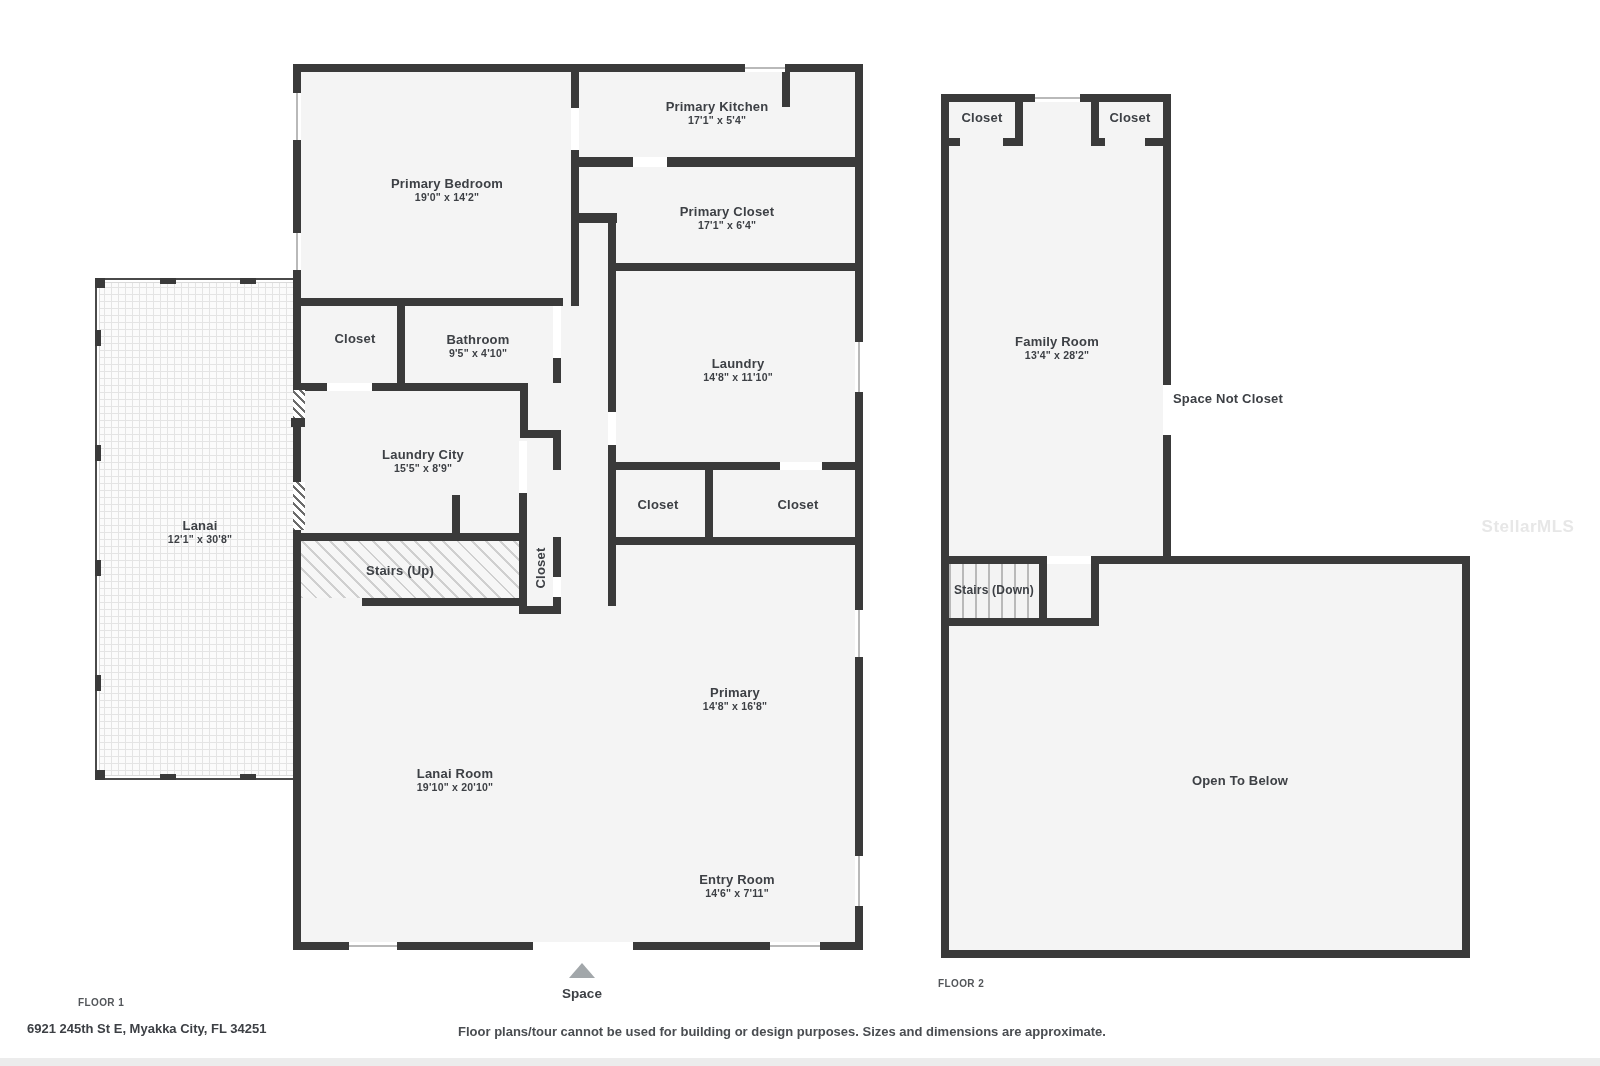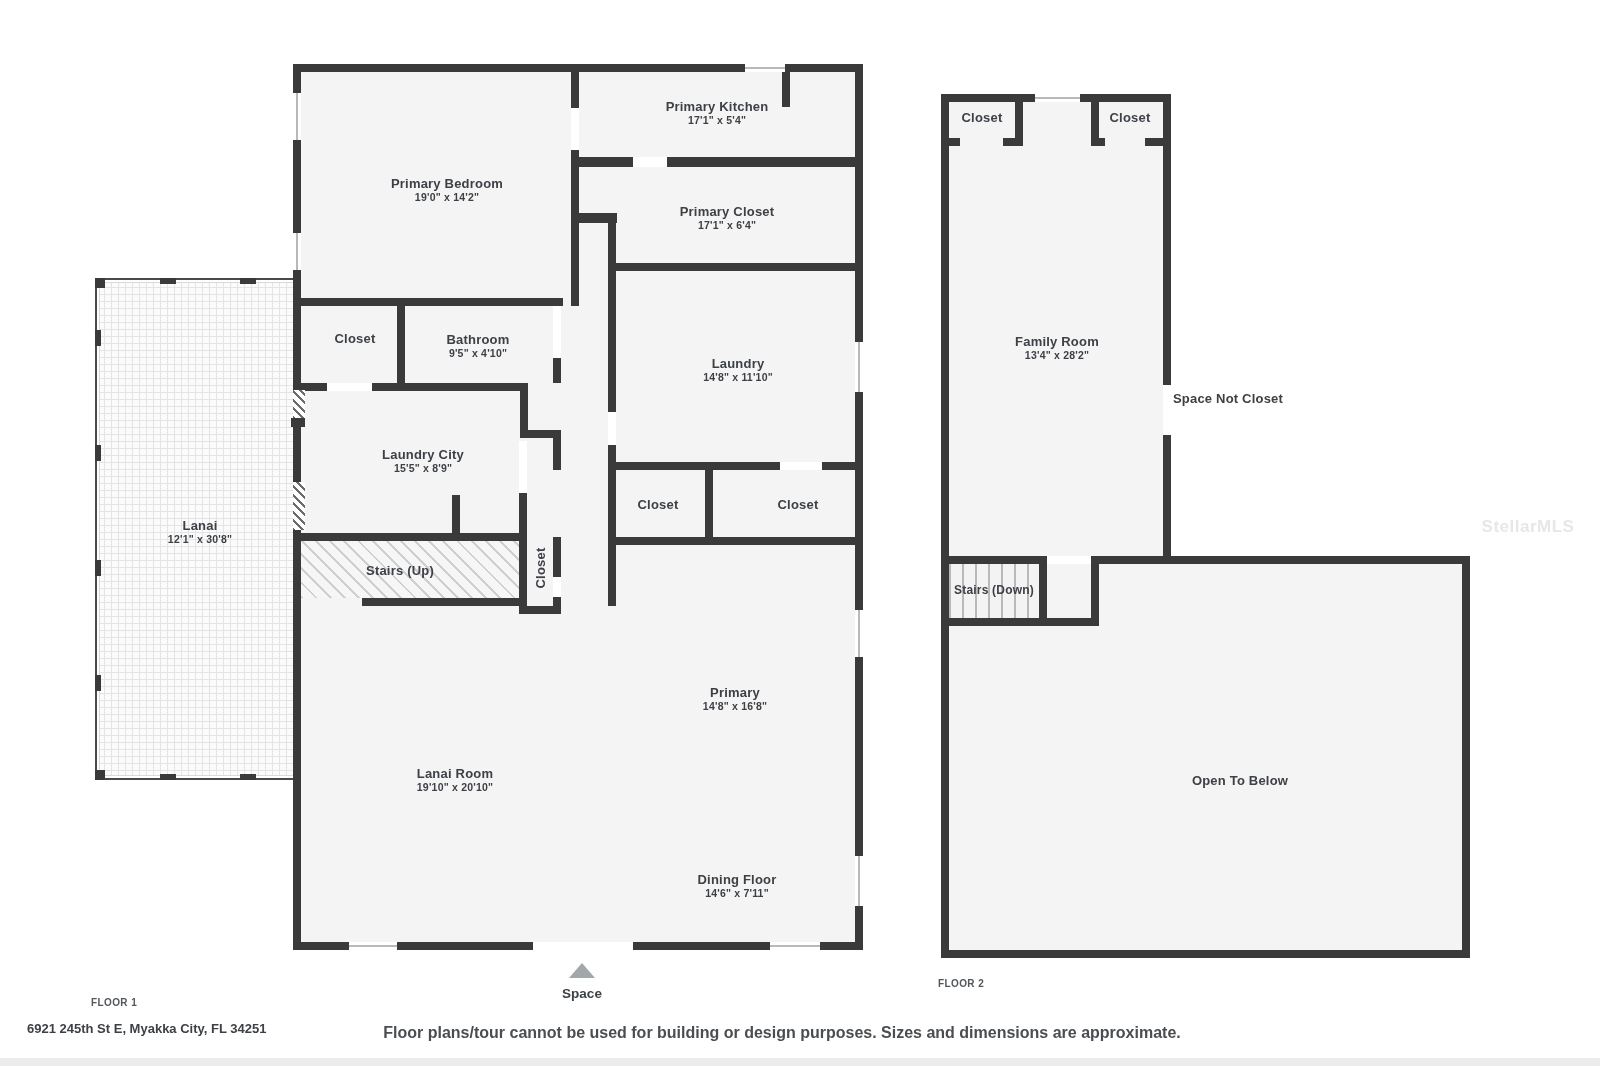--- a/index.html
+++ b/index.html
@@ -22,21 +22,21 @@
   .win.v::after{content:"";position:absolute;top:0;bottom:0;left:3px;width:2px;background:#b9b9b9;}
   .gap{position:absolute;background:#ffffff;}
   .lbl{position:absolute;transform:translate(-50%,-50%);text-align:center;color:#3d4045;
        font-weight:700;white-space:nowrap;z-index:5;}
   .nm{display:block;font-size:13px;line-height:15px;letter-spacing:.2px;}
   .dm{display:block;font-size:10.5px;line-height:13px;letter-spacing:.2px;}
   .wrap .nm{white-space:normal;width:104px;margin:0 auto;}
   .vert{transform:translate(-50%,-50%) rotate(-90deg);}
   .tag{position:absolute;font-size:10px;font-weight:700;color:#53565a;letter-spacing:.4px;white-space:nowrap;}
   .addr{position:absolute;font-size:13px;font-weight:700;color:#3d4045;white-space:nowrap;}
-  .disc{position:absolute;transform:translateX(-50%);font-size:16px;font-weight:700;color:#4a4d51;white-space:nowrap;}
+  .disc{position:absolute;transform:translateX(-50%);font-size:13px;font-weight:700;color:#4a4d51;white-space:nowrap;}
   .wm{position:absolute;transform:translate(-50%,-50%);font-size:17px;font-weight:700;color:#e7e7e7;
       letter-spacing:.5px;white-space:nowrap;}
   .entry-tri{position:absolute;width:0;height:0;border-left:13px solid transparent;
              border-right:13px solid transparent;border-bottom:15px solid #a2a7aa;}
   .entry-txt{position:absolute;transform:translate(-50%,-50%);font-size:13.5px;font-weight:700;color:#3d4045;}
   .strip{position:absolute;background:#ececec;}
 </style>
 </head>
 <body>
 
@@ -165,28 +165,28 @@
     </div>
     <div class="lbl" style="left:735px;top:699px">
       <span class="nm">Primary</span>
       <span class="dm">14'8" x 16'8"</span>
     </div>
     <div class="lbl" style="left:455px;top:780px">
       <span class="nm">Lanai Room</span>
       <span class="dm">19'10" x 20'10"</span>
     </div>
     <div class="lbl" style="left:737px;top:886px">
-      <span class="nm">Dining Floor</span>
+      <span class="nm">Entry Room</span>
       <span class="dm">14'6" x 7'11"</span>
     </div>
 
     <i class="entry-tri" style="left:569px;top:963px"></i>
     <div class="entry-txt" style="left:582px;top:993px">Space</div>
 
-    <div class="tag" style="left:91px;top:997px">FLOOR 1</div>
+    <div class="tag" style="left:78px;top:997px">FLOOR 1</div>
   </div>
 
   <div>
 
     <div class="fill" style="left:949px;top:102px;width:214px;height:454px"></div>
     <div class="fill" style="left:1047px;top:564px;width:44px;height:54px"></div>
     <div class="hatchv" style="left:949px;top:564px;width:90px;height:54px"></div>
     <div class="fill" style="left:949px;top:626px;width:513px;height:324px"></div>
     <div class="fill" style="left:1099px;top:564px;width:363px;height:62px"></div>
 

